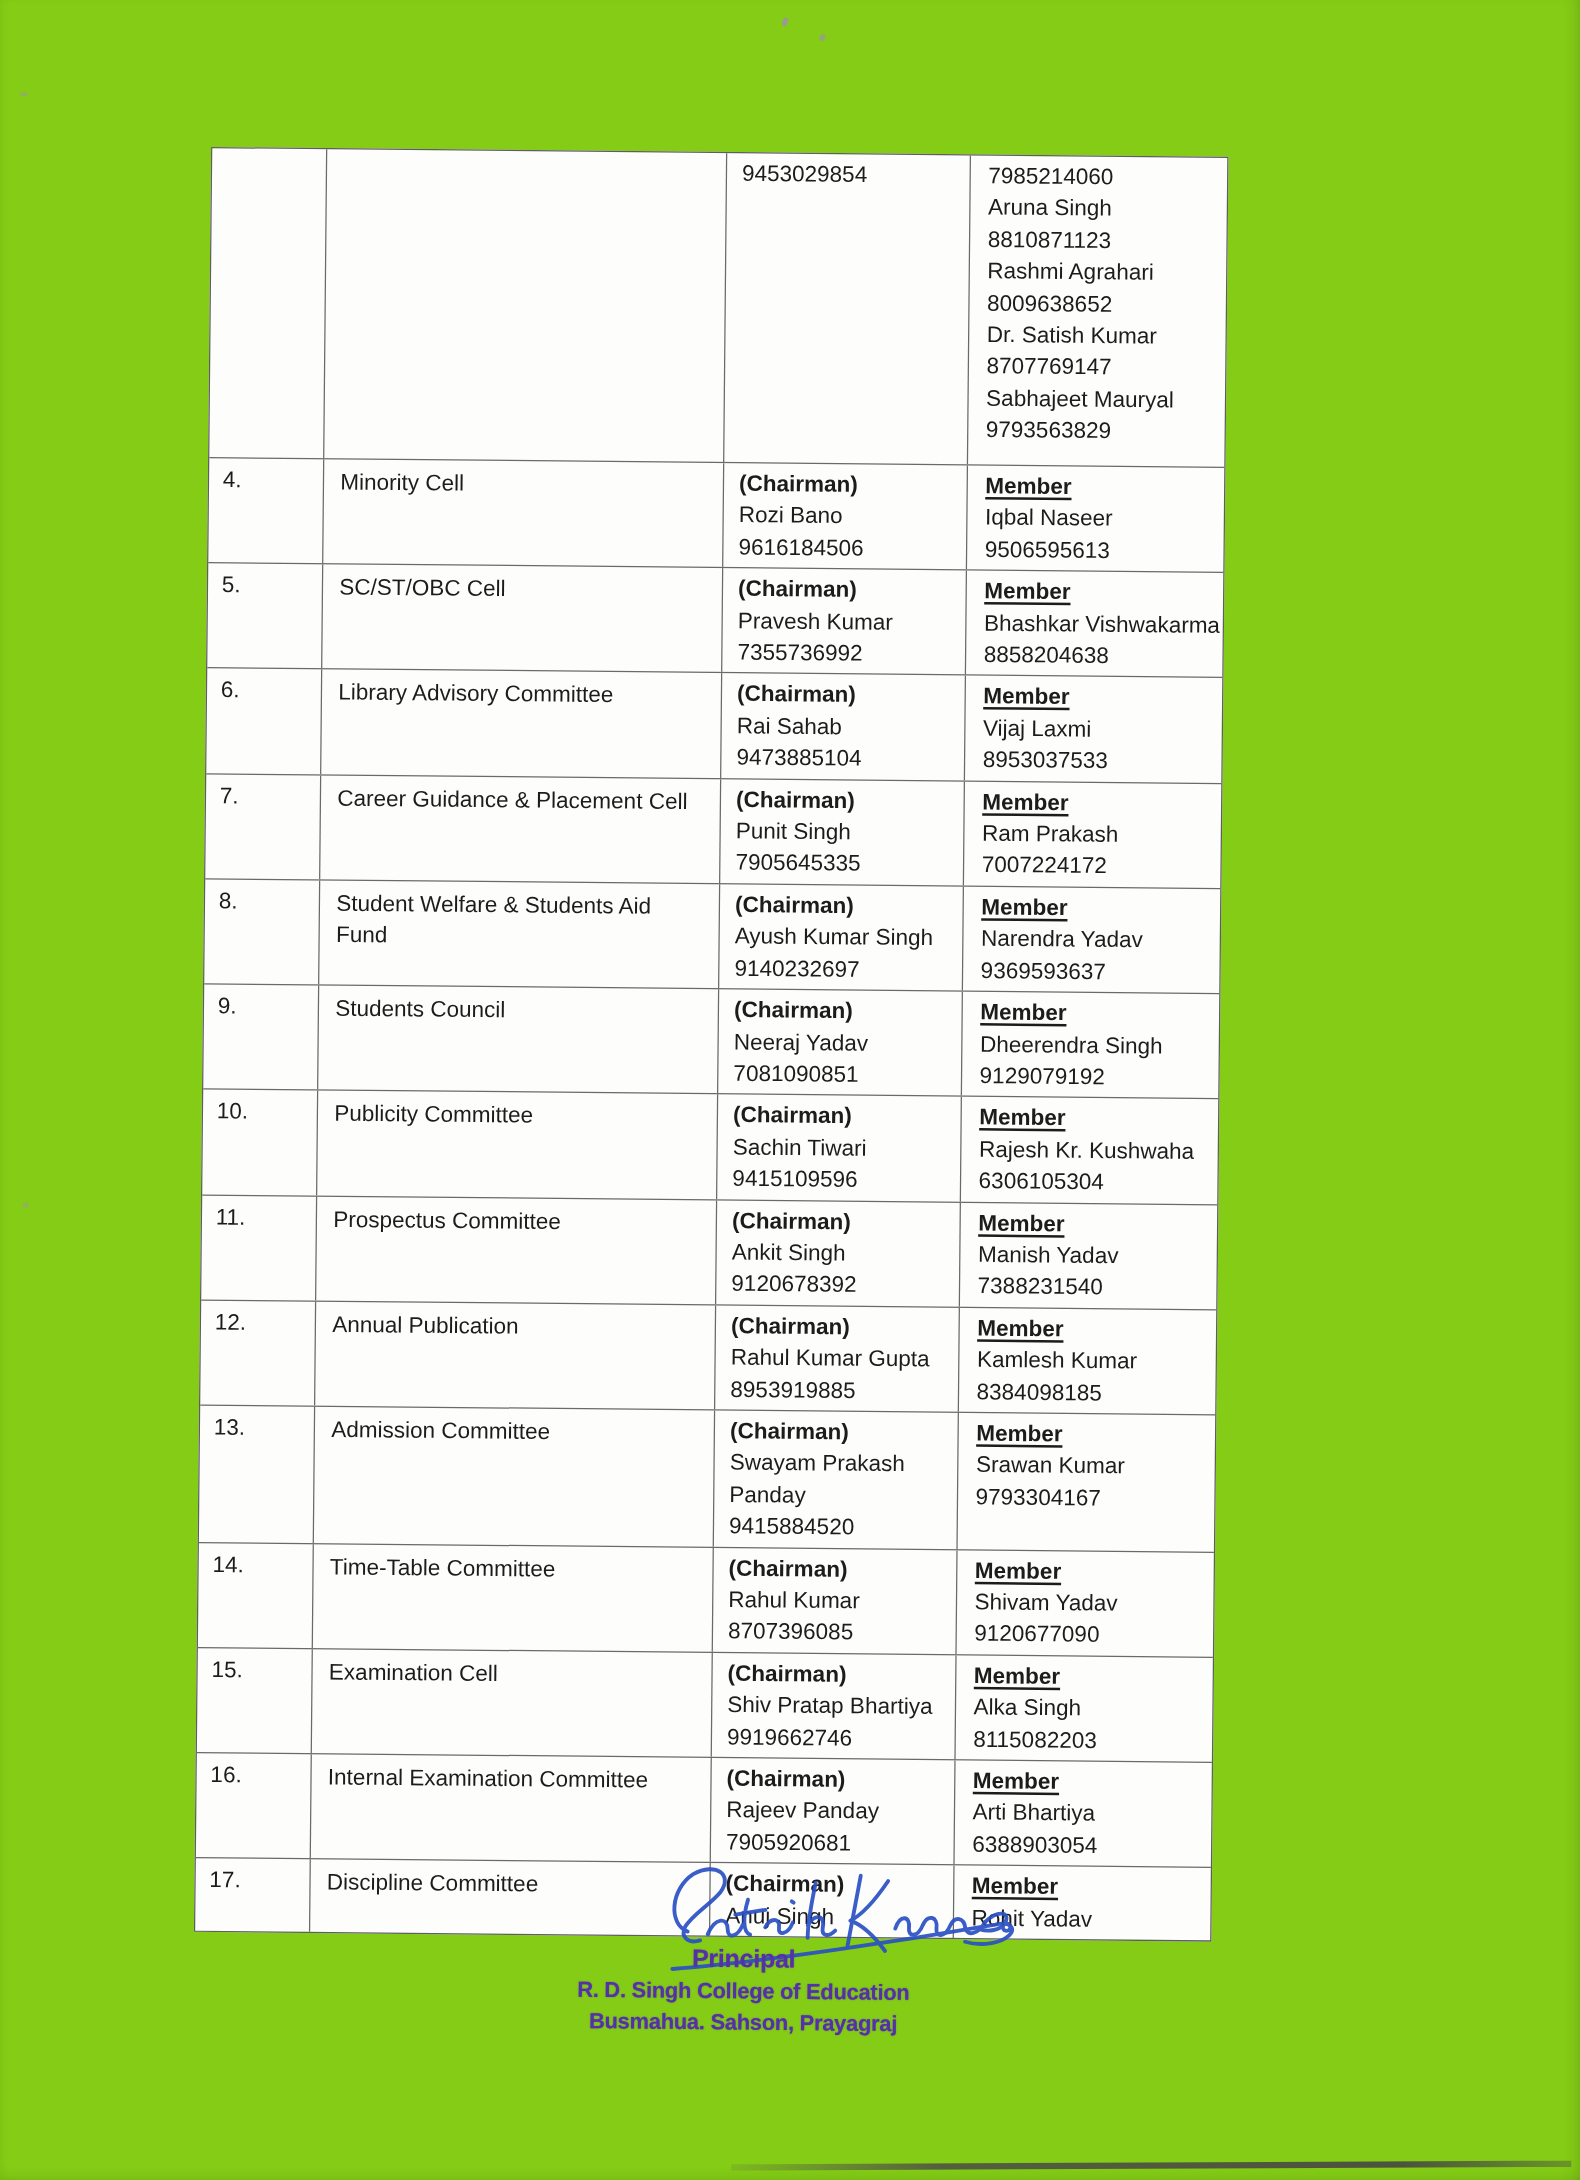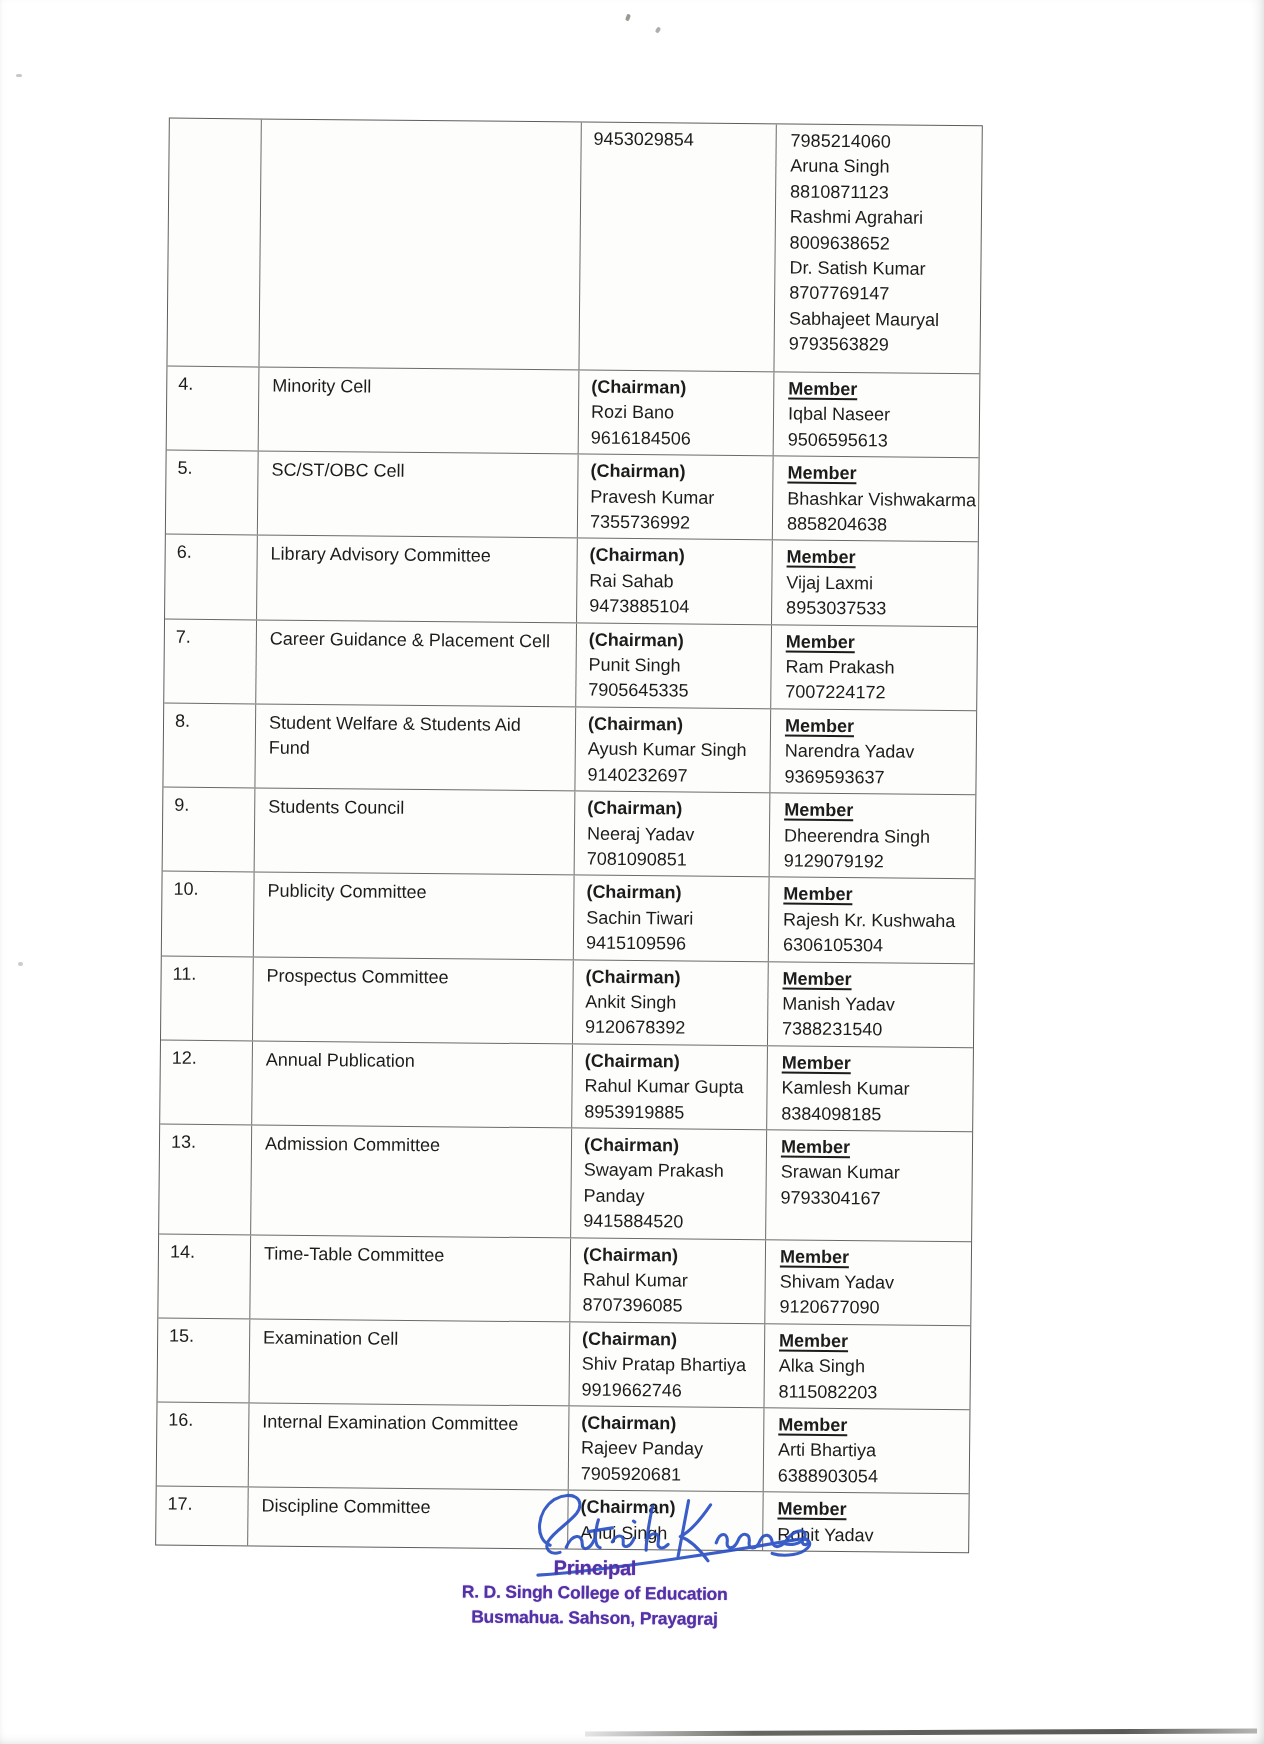--- a/index.html
+++ b/index.html
@@ -1,18 +1,18 @@
 <!DOCTYPE html>
 <html><head>
 <meta charset="utf-8">
 <style>
   html,body{margin:0;padding:0;background:#d8d8d4;}
   .page{
     position:relative; width:1264px; height:1744px; margin:0 auto;
-    background:#ffffff; overflow:hidden;
+    background:#84cc16; overflow:hidden;
     font-family:"Liberation Sans", sans-serif; color:#1c1c1c;
     box-shadow: inset -10px 0 14px -10px rgba(0,0,0,.18), inset 0 -8px 12px -8px rgba(0,0,0,.12), inset 6px 0 10px -8px rgba(0,0,0,.08);
   }
   .skew{position:absolute; left:0; top:0; width:100%; height:100%; transform:rotate(0.55deg); transform-origin:50% 0;}
   .doc-table{
     position:absolute; left:170px; top:122px; width:812px;
     border:1.4px solid #5e5e5c; background:#fdfdfc;
   }
   .row{display:flex; align-items:stretch;}
   .row + .row{border-top:1.3px solid #6a6a67;}

